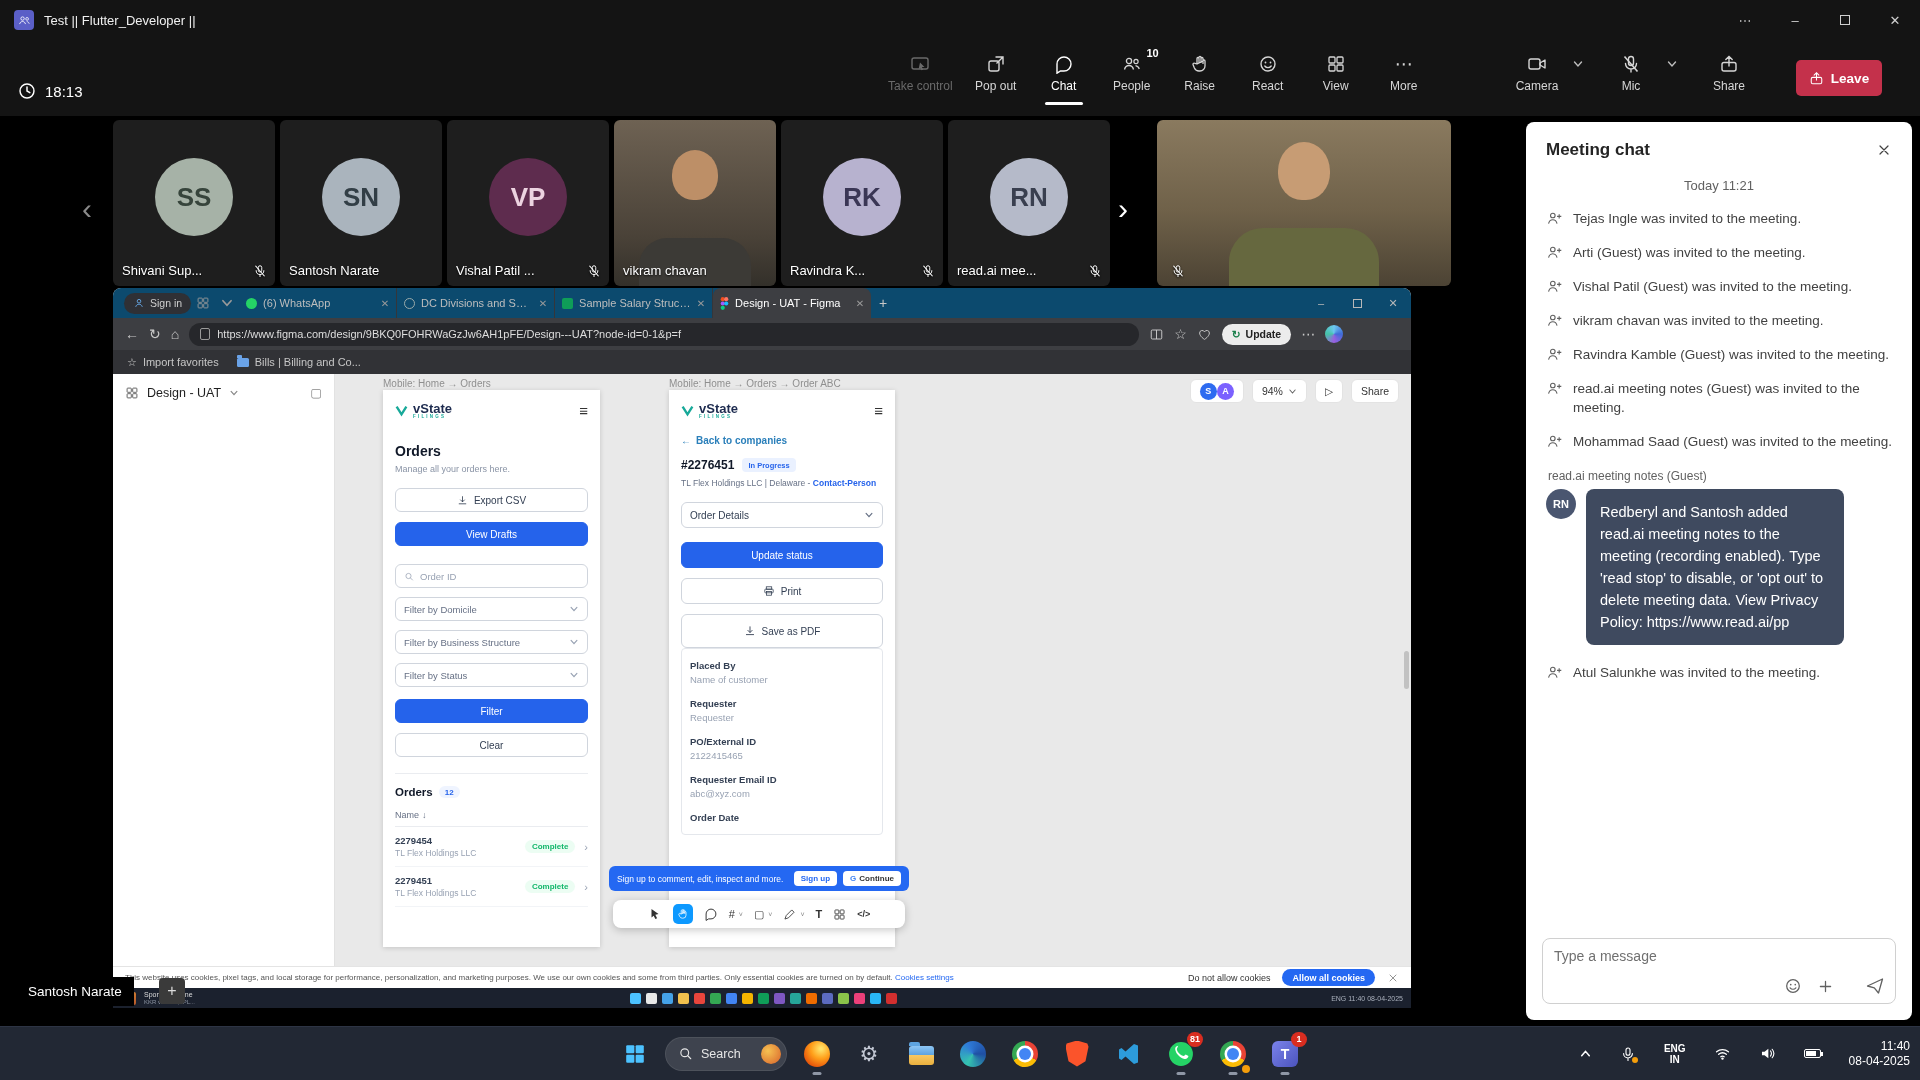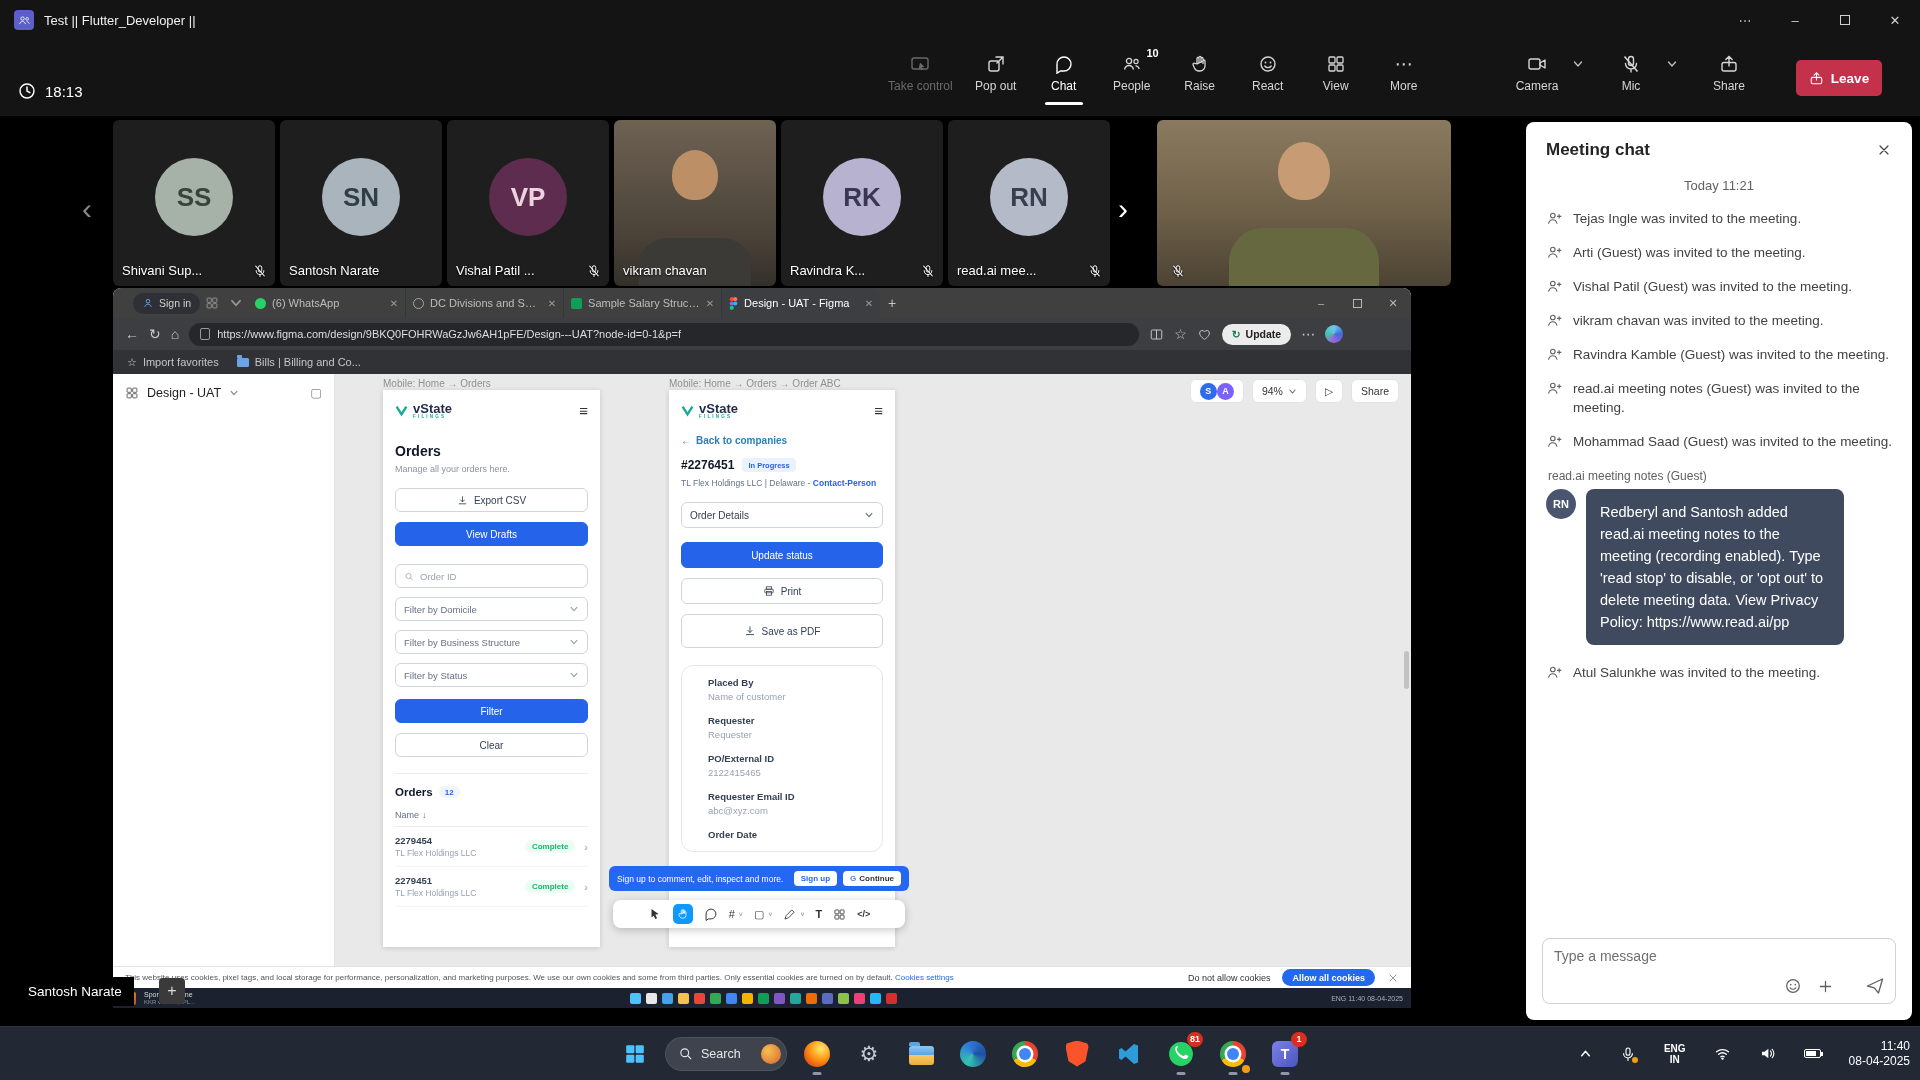--- a/index.html
+++ b/index.html
@@ -40,21 +40,21 @@
 .photoA::before{content:"";position:absolute;left:50%;top:30px;transform:translateX(-50%);width:46px;height:50px;border-radius:50% 50% 46% 46%;background:#bd8f67}
 .photoA::after{content:"";position:absolute;left:50%;bottom:0;transform:translateX(-50%);width:112px;height:48px;border-radius:28px 28px 0 0;background:#3c3a36}
 #spot{position:absolute;left:1157px;top:4px;width:294px;height:166px;border-radius:6px;overflow:hidden;background:linear-gradient(180deg,#8a7a5f 0%,#6f6149 55%,#4c4334 100%)}
 #spot::before{content:"";position:absolute;left:50%;top:22px;transform:translateX(-50%);width:52px;height:58px;border-radius:50% 50% 46% 46%;background:#c79c74}
 #spot::after{content:"";position:absolute;left:50%;bottom:0;transform:translateX(-50%);width:150px;height:58px;border-radius:34px 34px 0 0;background:#66683f}
 #spot .tmic{left:14px;right:auto;z-index:2}
 #plabel{position:absolute;left:16px;top:861px;background:#000;color:#fff;font-size:13.5px;padding:7px 12px;z-index:8}
 #pzoom{position:absolute;left:159px;top:862px;width:26px;height:26px;background:#3a3a3a;color:#ddd;border-radius:4px;display:flex;align-items:center;justify-content:center;font-size:16px;z-index:8}
 
 #browser{position:absolute;left:113px;top:172px;width:1298px;height:700px;background:#ebebeb;border-radius:8px 8px 0 0;overflow:hidden;box-shadow:0 0 0 1px #0008}
-.tabstrip{height:30px;background:#404040;display:flex;align-items:center;padding-left:20px;color:#c8c8c8}
+.tabstrip{height:30px;background:#0c4a6e;display:flex;align-items:center;padding-left:11px;color:#c8c8c8}
 .signin{display:flex;align-items:center;gap:5px;background:#2f3035;border-radius:11px;height:21px;padding:0 9px;font-size:10.5px;color:#cfcfcf}
 .tsic{margin:0 5px;color:#9a9a9a}
 .tab{width:158px;height:30px;display:flex;align-items:center;gap:6px;padding:0 7px;font-size:11px;color:#bdbdbd;border-right:1px solid #35363a;position:relative}
 .tab .tt{flex:1;white-space:nowrap;overflow:hidden;text-overflow:ellipsis}
 .tab .tx{font-size:10px;color:#9a9a9a}
 .tab.on{background:#3d3e42;border-radius:8px 8px 0 0;color:#fff;border-right:none}
 .newtab{margin-left:8px;color:#c8c8c8;font-size:14px}
 .bwc{margin-left:auto;display:flex;height:100%}
 .bwcb{width:36px;display:flex;align-items:center;justify-content:center;color:#b8b8b8;font-size:11px}
 .bmax{width:9px;height:9px;border:1.1px solid #b8b8b8}
@@ -98,21 +98,21 @@
 .oid{font-size:9.5px;font-weight:700;color:#344054}
 .oco{font-size:8.5px;color:#98a2b3;margin-top:2px}
 .ost{margin-left:auto;background:#ecfdf3;color:#12b76a;font-size:8px;font-weight:700;border-radius:8px;padding:2px 7px}
 .ochev{color:#98a2b3;margin-left:9px;font-size:11px}
 .backlnk{display:flex;align-items:center;gap:5px;color:#2a7fba;font-size:10px;font-weight:700;margin-top:16px}
 .ordno{display:flex;align-items:center;gap:8px;margin-top:12px}
 .ordno b{font-size:12px;color:#101828}
 .stbadge{background:#eaf1ff;color:#2563eb;font-size:7.5px;font-weight:700;border-radius:4px;padding:2.5px 6px}
 .coline{font-size:8.5px;color:#667085;margin-top:6px}
 .coline .lnk{color:#2563eb;font-weight:700}
-.fcard{border:1px solid #e4e7ec;border-radius:12px;margin-top:17px;padding:11px 26px}
+.fcard{border:1px solid #e4e7ec;border-radius:4px;margin-top:0;padding:11px 8px}
 .fk{font-size:9.5px;font-weight:700;color:#344054}
 .fv{font-size:9.5px;color:#98a2b3;margin-top:3px}
 .fpair{margin-bottom:13px}
 .fgtool{position:absolute;left:500px;top:526px;width:292px;height:28px;background:#fff;border-radius:8px;box-shadow:0 2px 8px rgba(0,0,0,.22);display:flex;align-items:center;justify-content:center;gap:11px;color:#333;font-size:11px}
 .fgtool .sel{width:20px;height:20px;border-radius:5px;background:#0d99ff;display:flex;align-items:center;justify-content:center;color:#fff}
 .tchev{font-size:7px;color:#888;margin-left:-7px}
 .fgbanner{position:absolute;left:496px;top:492px;width:300px;height:25px;background:#2468f2;border-radius:6px;display:flex;align-items:center;gap:6px;padding:0 8px;color:#fff;font-size:8.5px}
 .bbtn{background:#fff;border:none;border-radius:4px;font-size:8px;font-weight:700;padding:3px 7px;color:#2468f2;display:flex;align-items:center;gap:3px}
 .bbtn.g{color:#333}
 .gG{color:#4285f4;font-weight:700}

